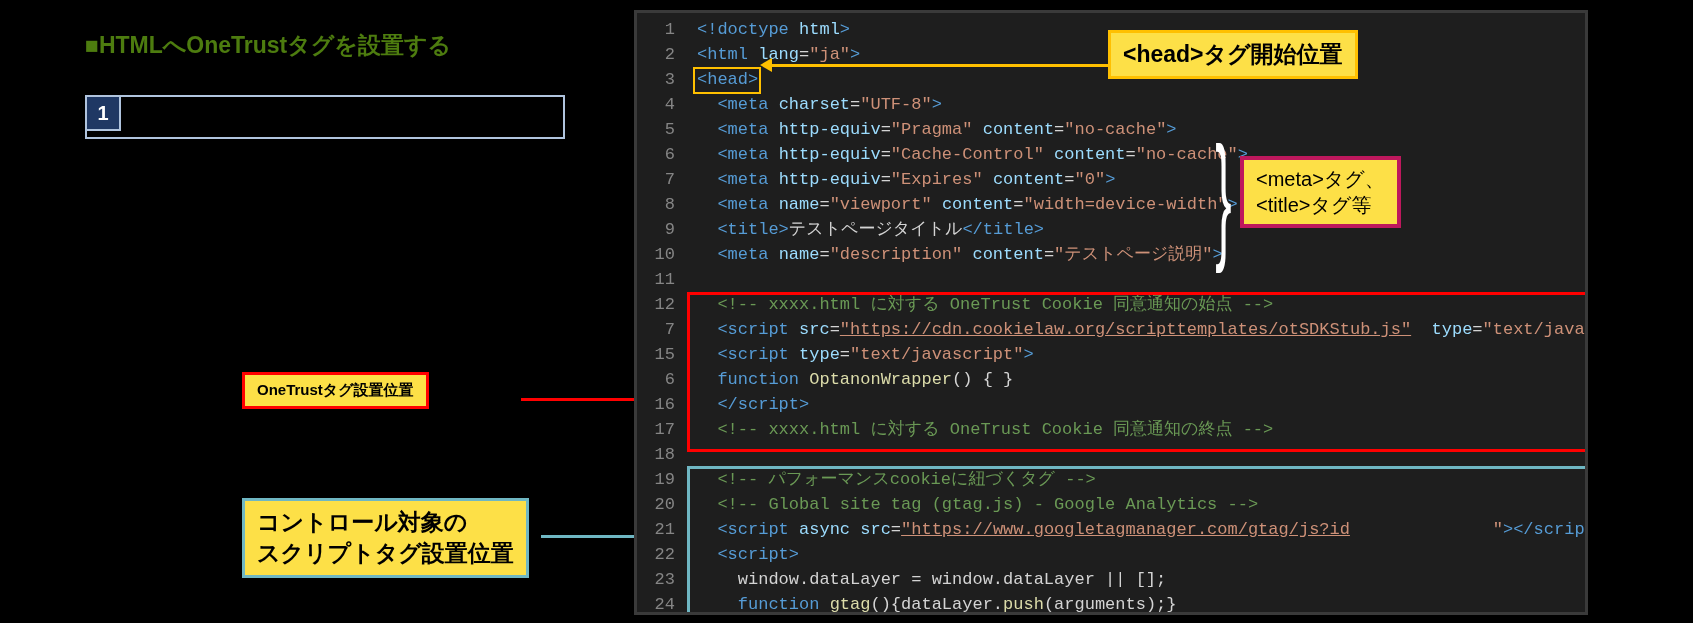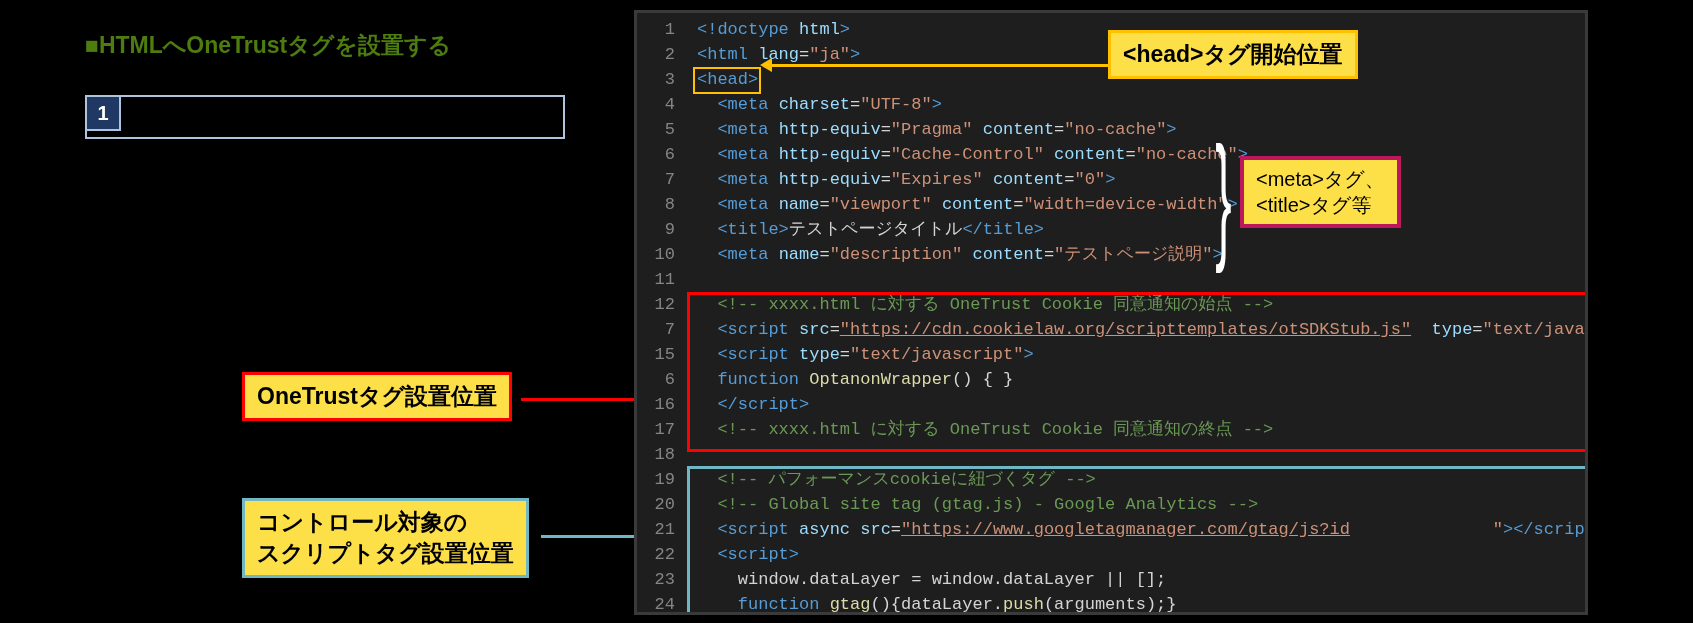--- a/index.html
+++ b/index.html
@@ -53,21 +53,21 @@
   }
   .callout {
     position: absolute;
     background: #fde047;
     padding: 6px 12px;
     box-sizing: border-box;
   }
   .callout.yellow { border: 3px solid #ffc000; left: 1108px; top: 30px; font-size: 23px; font-weight: bold; color:#000;}
   .callout.meta   { border: 4px solid #be185d; left: 1240px; top: 156px; font-size: 20px; color:#000; line-height:1.3;}
   .callout.red    { border: 3px solid #ff0000; left: 242px; top: 372px; }
-  .callout.red .t1 { font-size: 23px; font-weight: bold; color:#000; }
+  .callout.red .t1 { font-size: 15px; font-weight: bold; color:#000; }
   .callout.red .t2 { font-size: 16px; color:#ff0000; }
   .callout.teal   { border: 3px solid #6fb7c3; left: 242px; top: 498px; font-size: 23px; font-weight:bold; color:#000; line-height:1.35;}
 
   
   .arrow-line { position:absolute; background:transparent; }
   .arrow-yellow-h { left:770px; top:64px; width:338px; height:0; border-top:3px solid #ffc000;}
   .arrow-yellow-head { position:absolute; left:760px; top:58px; width:0;height:0;border-top:7px solid transparent;border-bottom:7px solid transparent;border-right:12px solid #ffc000;}
   .arrow-red-h { left:521px; top:398px; width:165px; height:0; border-top:3px solid #ff0000;}
   .arrow-red-head { position:absolute; left:686px; top:392px; width:0;height:0;border-top:7px solid transparent;border-bottom:7px solid transparent;border-left:12px solid #ff0000;}
   .arrow-teal-h { left:541px; top:535px; width:120px; height:0; border-top:3px solid #6fb7c3;}

